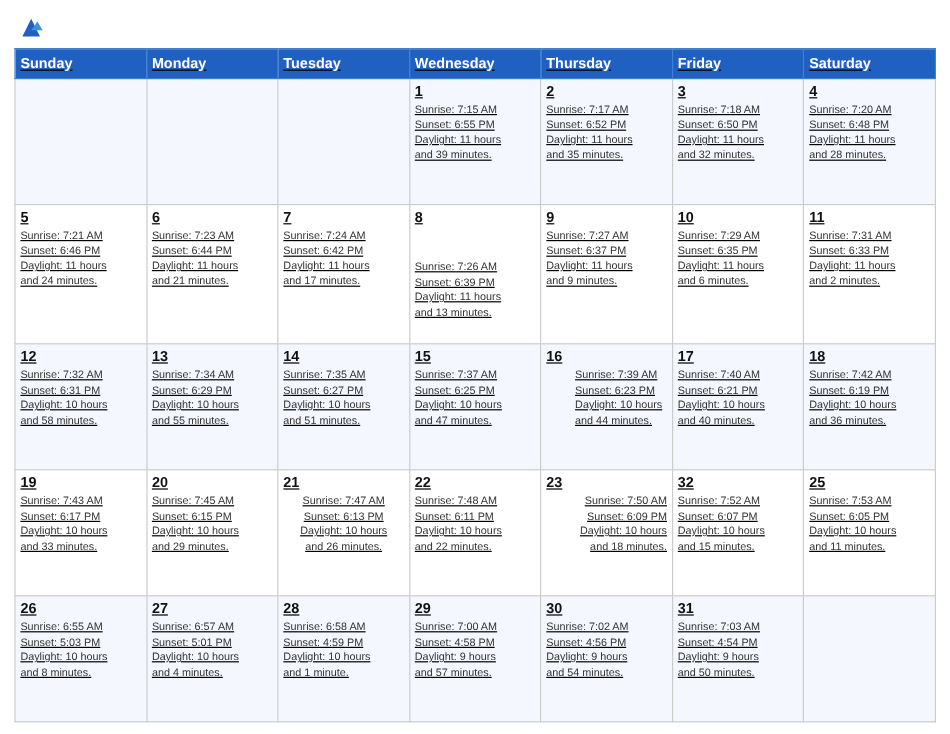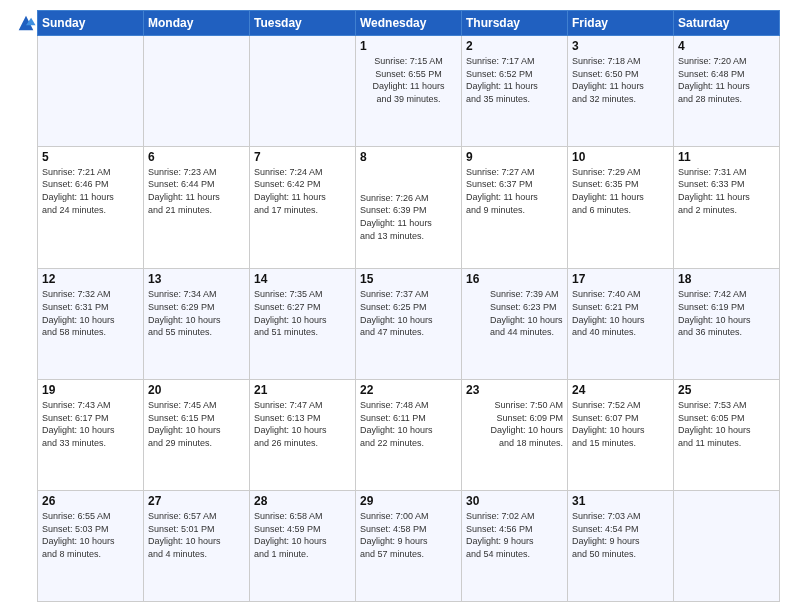--- a/index.html
+++ b/index.html
@@ -8,21 +8,22 @@
       background: #fff;
       width: 792px;
       height: 612px;
       overflow: hidden;
     }
     .container {
       width: 792px;
       height: 612px;
       padding: 10px 12px 10px 12px;
       display: flex;
-      flex-direction: row;
+      flex-direction: column;
+      text-decoration: underline;
     }
     .header {
       display: flex;
       justify-content: space-between;
       align-items: flex-start;
       margin-bottom: 6px;
     }
     .logo {
       display: flex;
       align-items: center;
@@ -135,21 +136,21 @@
         <th>Saturday</th>
       </tr>
     </thead>
     <tbody id="calendar-body">
     <tr>
           <td class="empty-cell"></td>
           <td class="empty-cell"></td>
           <td class="empty-cell"></td>
           <td>
             <div class="day-number">1</div>
-            <div class="day-info" style="white-space: pre-line; text-align: center;">Sunrise: 7:15 AM
+            <div class="day-info" style="white-space: pre-line;">Sunrise: 7:15 AM
 Sunset: 6:55 PM
 Daylight: 11 hours
 and 39 minutes.</div>
           </td>
           <td>
             <div class="day-number">2</div>
             <div class="day-info" style="white-space: pre-line;">Sunrise: 7:17 AM
 Sunset: 6:52 PM
 Daylight: 11 hours
 and 35 minutes.</div>
@@ -281,41 +282,41 @@
           </td>
           <td>
             <div class="day-number">20</div>
             <div class="day-info" style="white-space: pre-line;">Sunrise: 7:45 AM
 Sunset: 6:15 PM
 Daylight: 10 hours
 and 29 minutes.</div>
           </td>
           <td>
             <div class="day-number">21</div>
-            <div class="day-info" style="white-space: pre-line;">Sunrise: 7:47 AM
+            <div class="day-info" style="white-space: pre-line; text-align: center;">Sunrise: 7:47 AM
 Sunset: 6:13 PM
 Daylight: 10 hours
 and 26 minutes.</div>
           </td>
           <td>
             <div class="day-number">22</div>
             <div class="day-info" style="white-space: pre-line;">Sunrise: 7:48 AM
 Sunset: 6:11 PM
 Daylight: 10 hours
 and 22 minutes.</div>
           </td>
           <td>
             <div class="day-number">23</div>
             <div class="day-info" style="white-space: pre-line; text-align: right;">Sunrise: 7:50 AM
 Sunset: 6:09 PM
 Daylight: 10 hours
 and 18 minutes.</div>
           </td>
           <td>
-            <div class="day-number">24</div>
+            <div class="day-number">32</div>
             <div class="day-info" style="white-space: pre-line;">Sunrise: 7:52 AM
 Sunset: 6:07 PM
 Daylight: 10 hours
 and 15 minutes.</div>
           </td>
           <td>
             <div class="day-number">25</div>
             <div class="day-info" style="white-space: pre-line;">Sunrise: 7:53 AM
 Sunset: 6:05 PM
 Daylight: 10 hours

